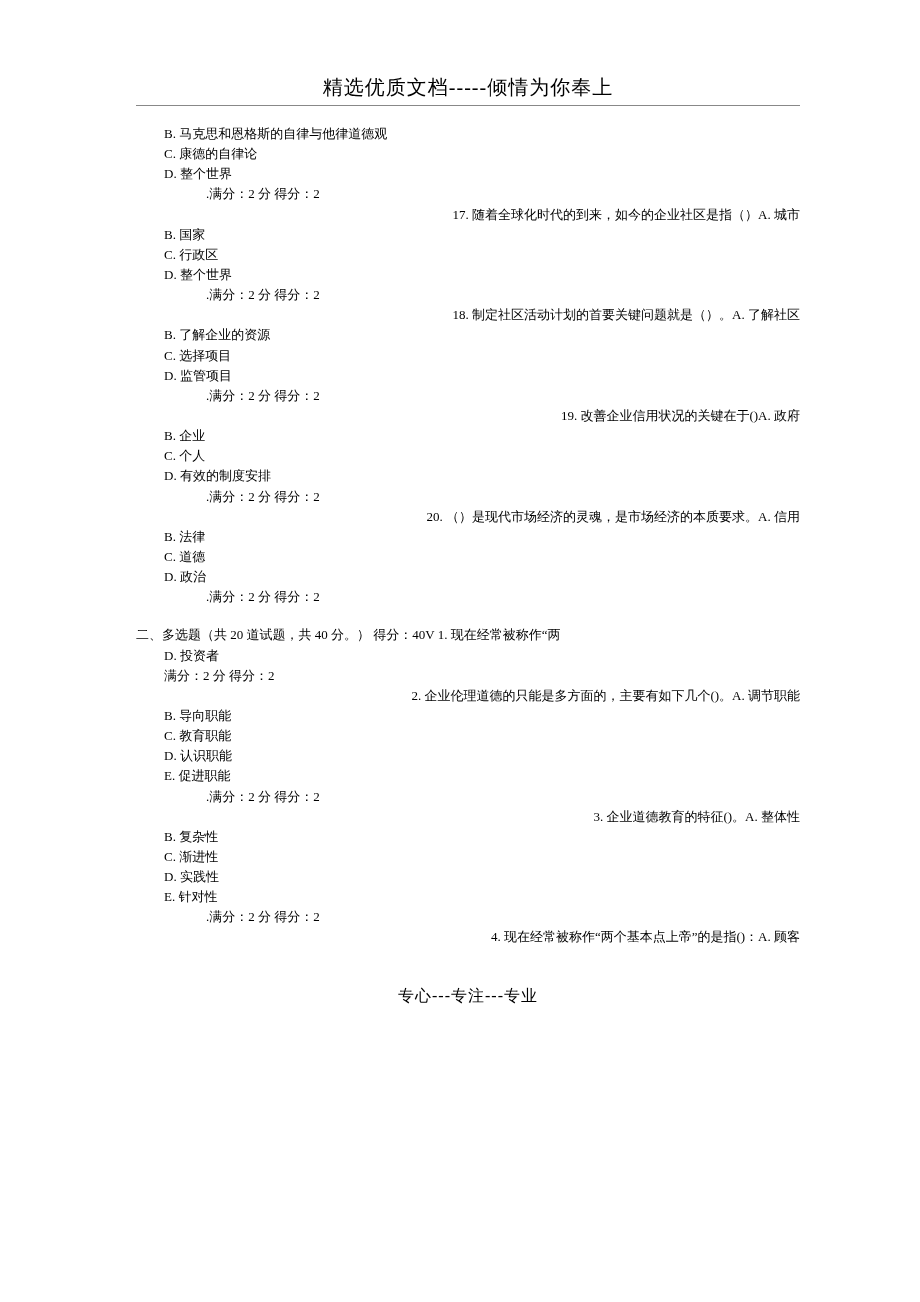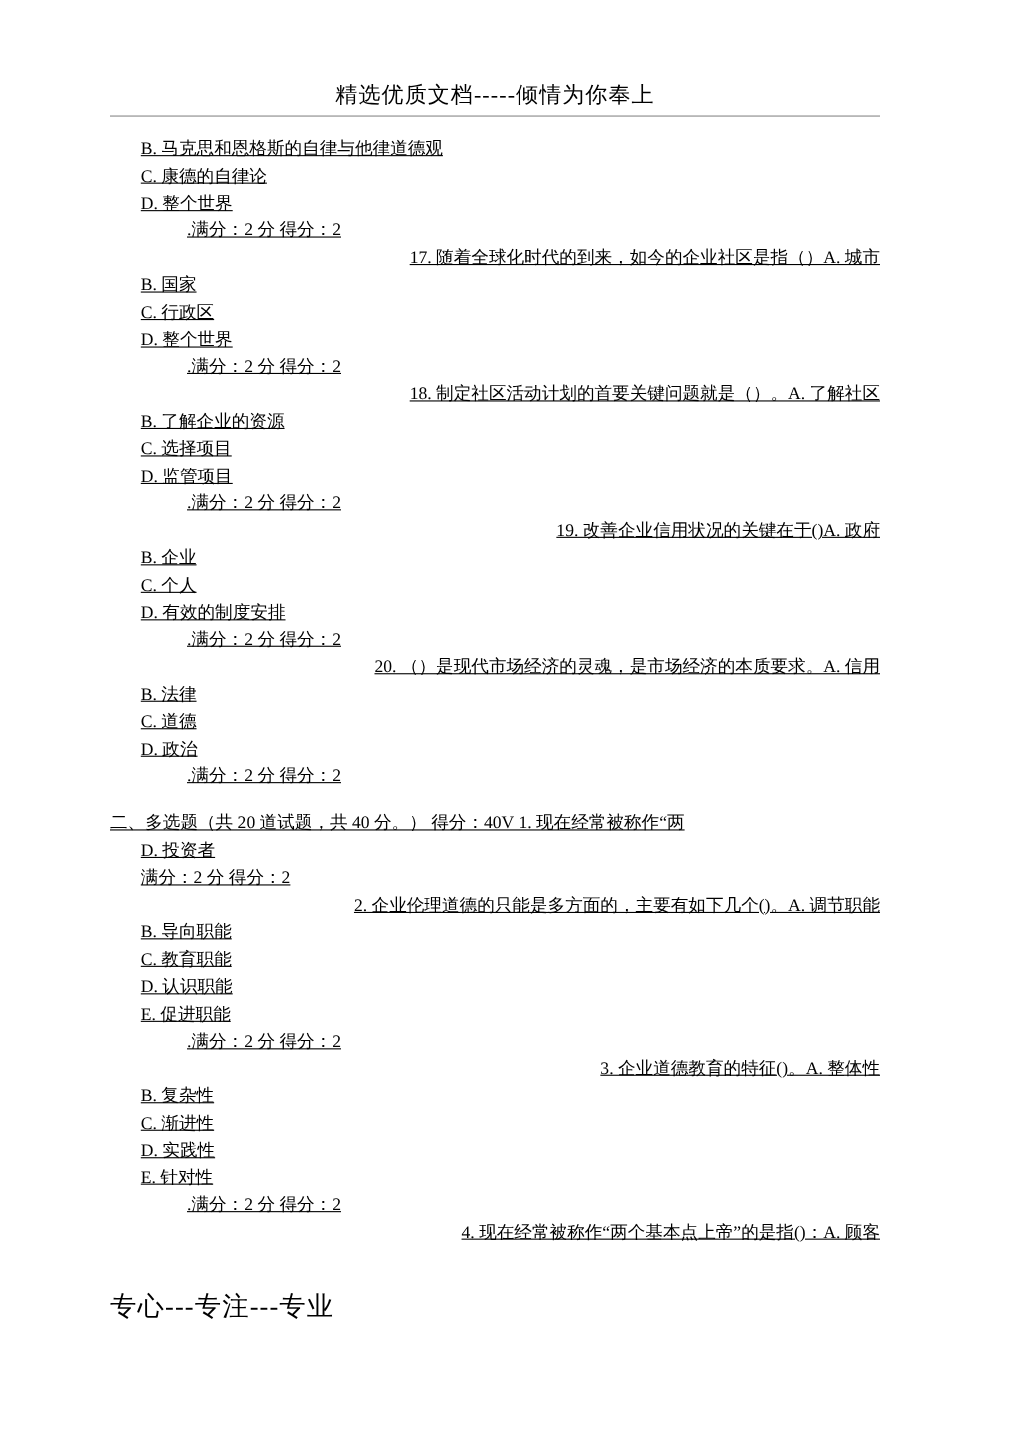--- a/index.html
+++ b/index.html
@@ -7,57 +7,57 @@
     padding: 0;
     background: #fff;
     font-family: "SimSun", "宋体", serif;
     font-size: 15px;
     color: #000;
     line-height: 1.55;
     width: 920px;
   }
   .page {
     padding: 72px 120px 60px 100px;
+    margin-left: 36px;
   }
   .header {
     text-align: center;
     font-size: 20px;
     letter-spacing: 1px;
     margin-bottom: 2px;
     font-family: "SimSun", "宋体", serif;
   }
   .hr {
     border: none;
     border-top: 1px solid #888;
     margin: 0 0 18px 0;
   }
   .content {
-    font-size: 16px;
-    text-decoration: underline;
+    font-size: 13px;
   }
   .opt {
     padding-left: 28px;
   }
   .score {
     padding-left: 70px;
   }
   .score2 {
     padding-left: 28px;
   }
   .q {
     padding-left: 28px;
     text-align: right;
   }
   .section {
     padding-left: 42px;
     margin-top: 18px;
   }
   .footer {
-    text-align: left;
-    font-size: 24px;
+    text-align: center;
+    font-size: 16px;
     margin-top: 36px;
     letter-spacing: 1px;
     font-family: "SimSun", "宋体", serif;
   }
   .twoline-wrap {
     padding-left: 0;
   }
 </style>
 </head>
 <body>

